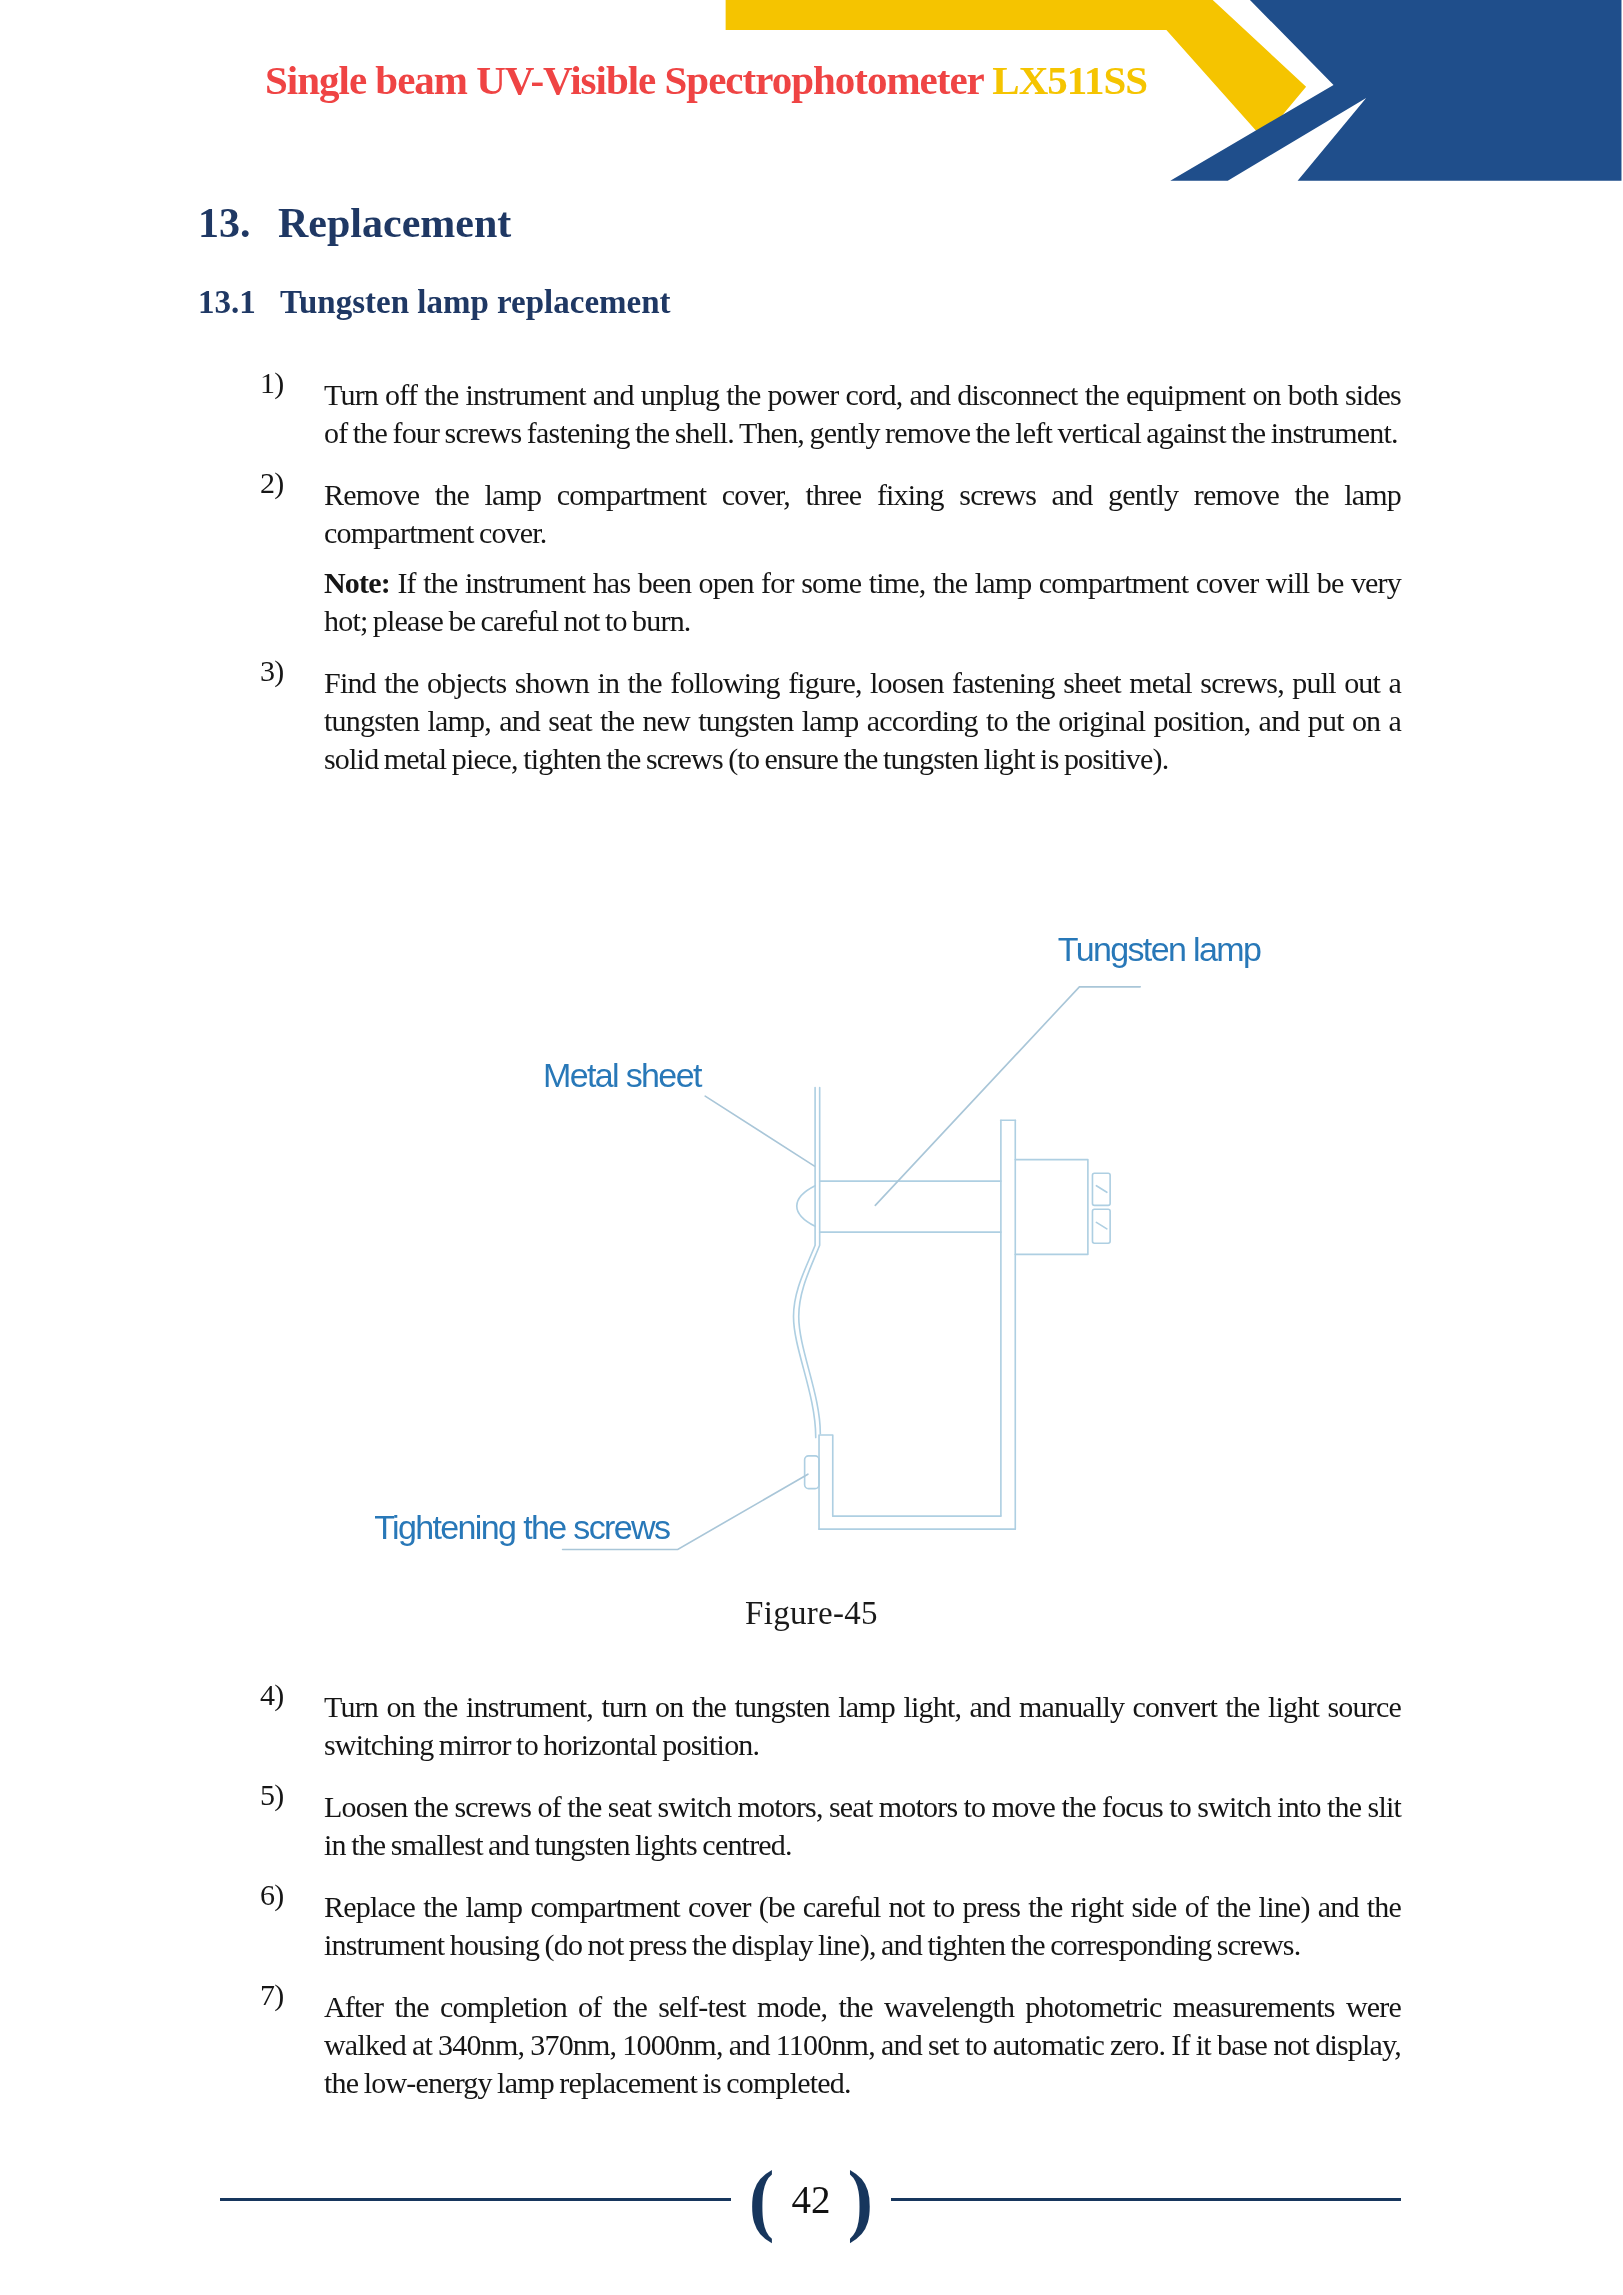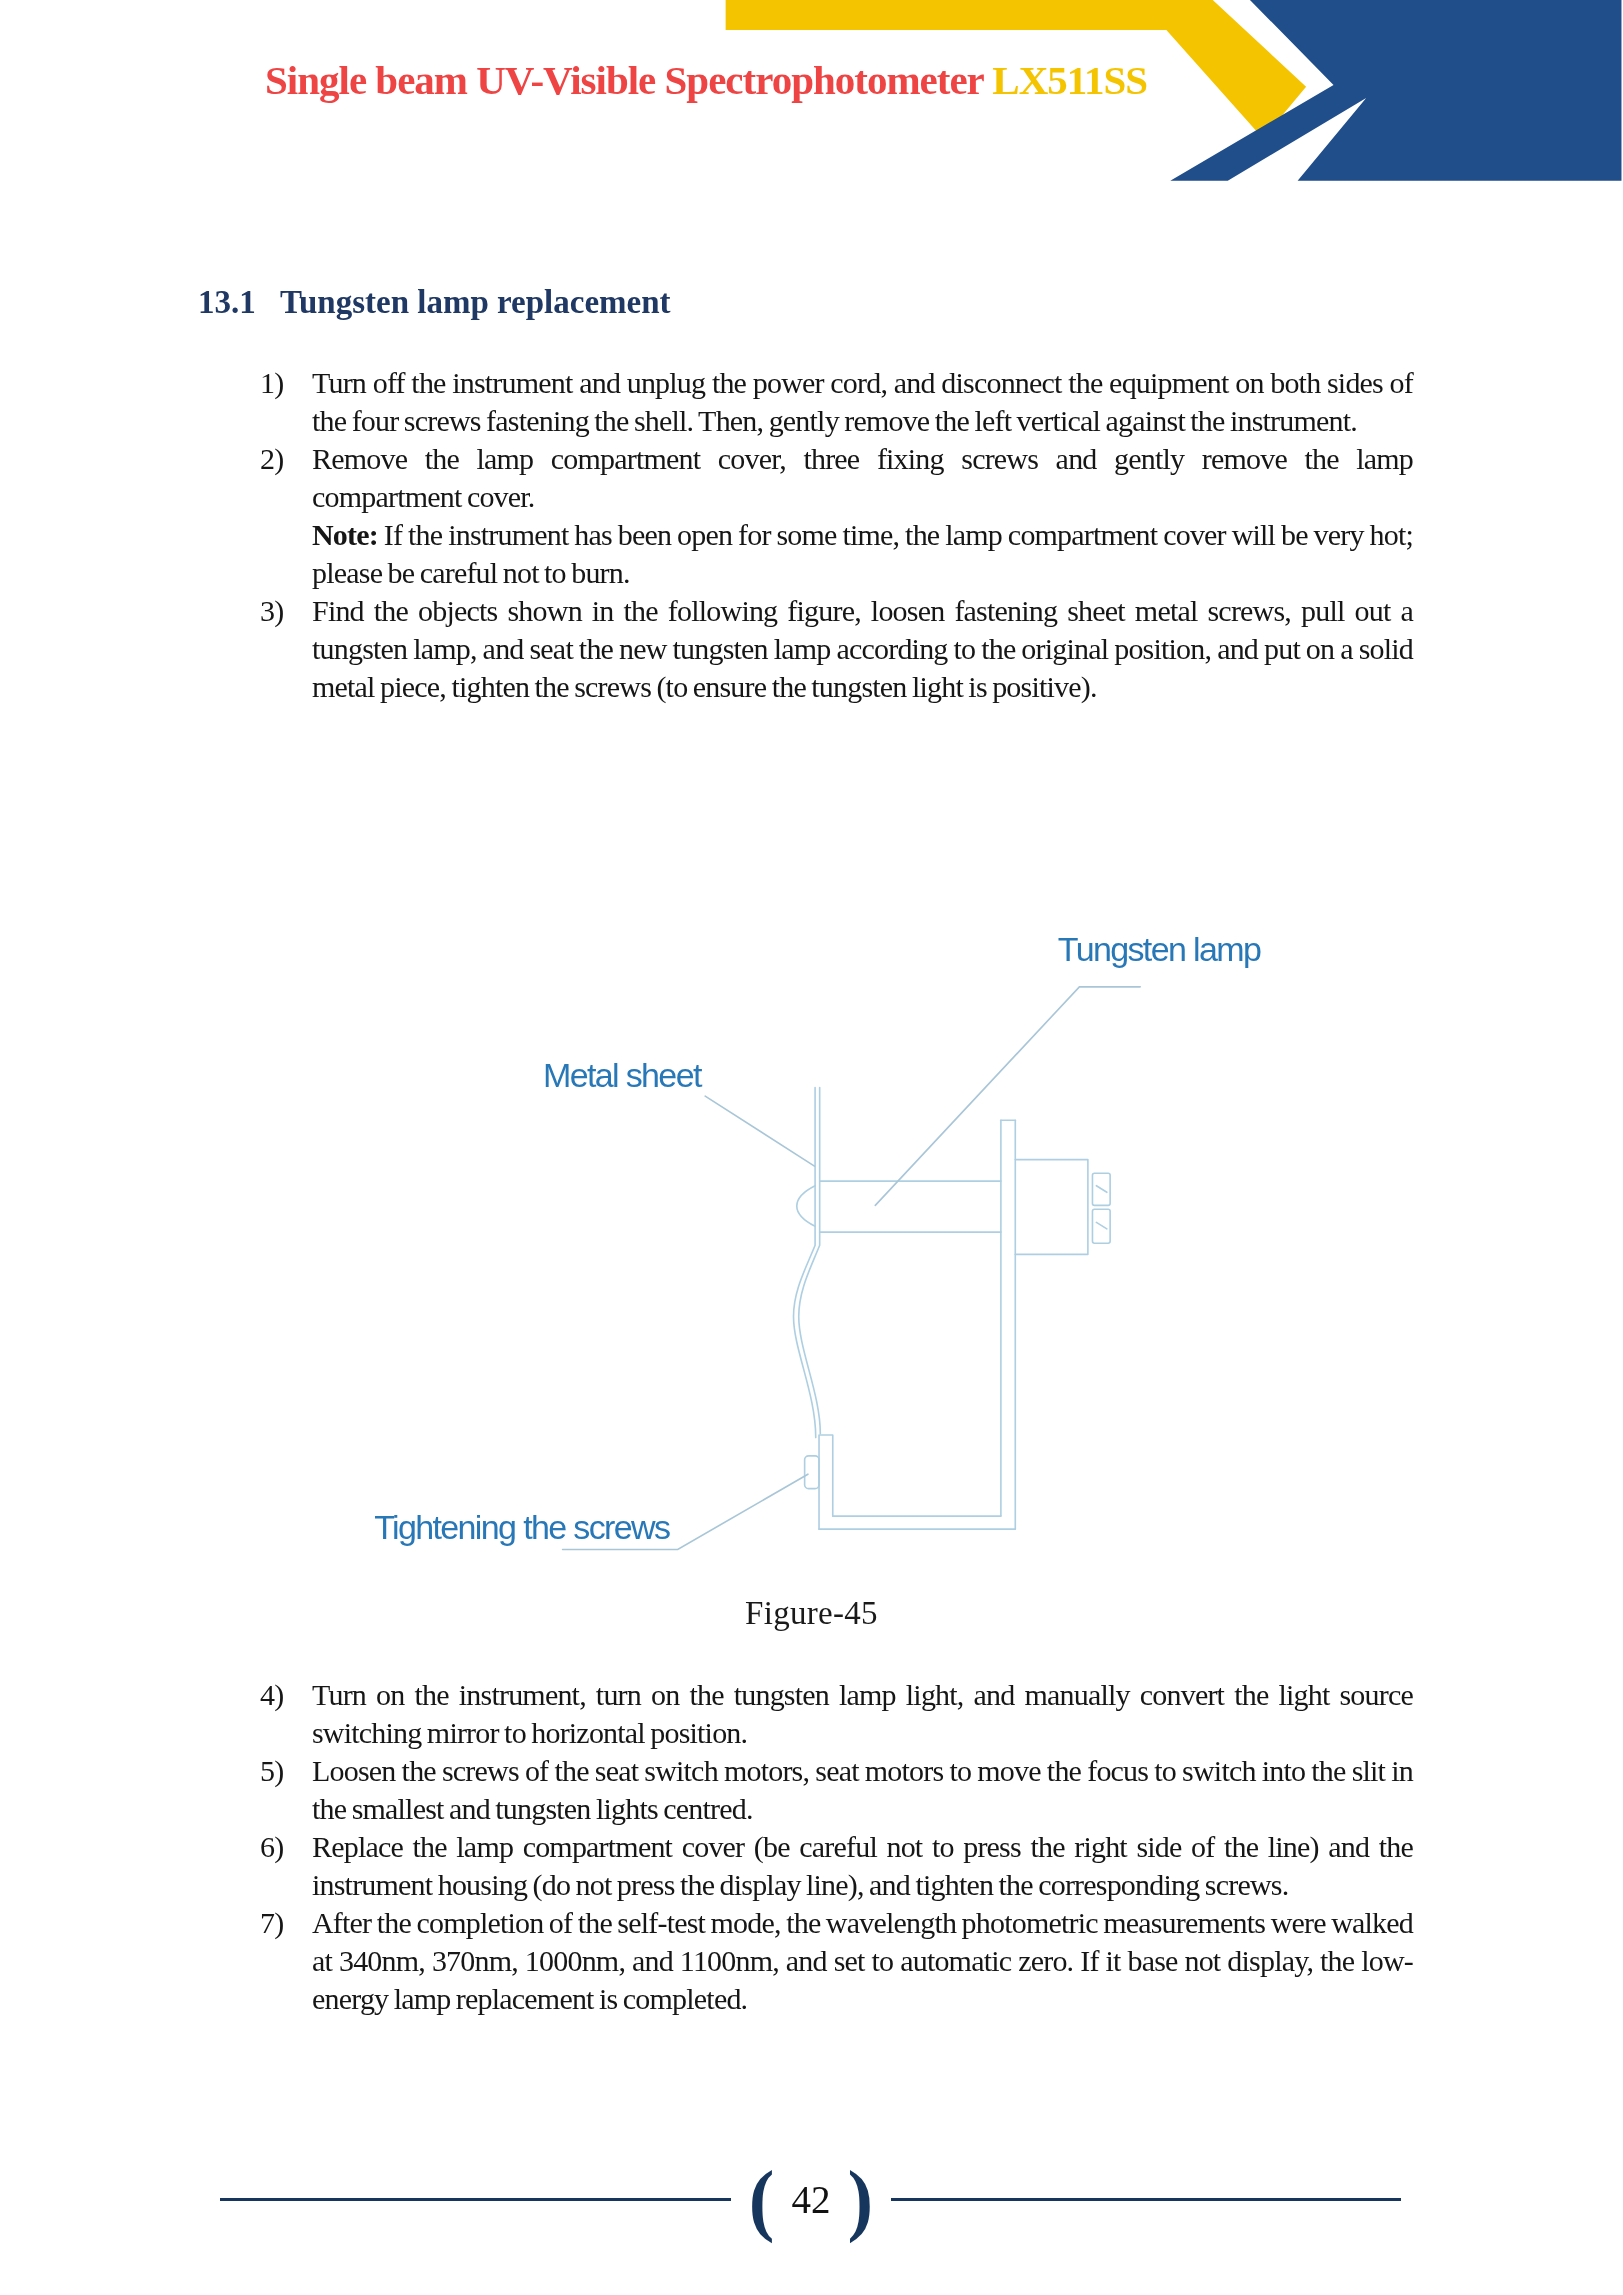--- a/index.html
+++ b/index.html
@@ -35,21 +35,21 @@
   .list{
     position:absolute;left:260px;width:1153px;
     font-size:30px;line-height:38px;
     letter-spacing:-0.8px;word-spacing:-1.3px;
   }
   .list-a{top:364px;}
   .list-b{top:1676px;}
   .item{display:flex;}
   .item .num{width:52px;flex:0 0 52px;}
   .item .body{flex:1;text-align:justify;}
-  .item p{margin:0;font-family:Liberation Serif, serif;}
+  .item p{margin:12px;font-family:Liberation Serif, serif;}
   
   .fig-svg{position:absolute;left:0;top:916px;pointer-events:none;}
   .fig-label{
     font-family:"Liberation Sans", sans-serif;
     font-size:52px;letter-spacing:-2.5px;
     fill:#2878B8;
   }
   .fig-caption{
     position:absolute;left:0;top:1595px;width:1623px;
     text-align:center;font-size:33px;font-weight:normal;color:#1a1a1a;
@@ -81,20 +81,24 @@
 
   <svg class="hdr-svg" width="1623" height="222" viewBox="0 0 2481 340">
     <polygon points="1109,0 1855,0 1998,133 1932,212 1784,46 1109,46" fill="#F5C400"></polygon>
     <polygon points="1912,0 2481,0 2481,277 1985,277 2090,150 1878,277 1790,277 2040,130" fill="#1F4E8B"></polygon>
   </svg>
 
   <div class="hdr-title">
     <span style="color:#ef4444">Single beam UV-Visible Spectrophotometer </span><span style="color:#F5C400">LX511SS</span>
   </div>
 
+  <div class="h1">
+    <span class="hnum">13.</span>
+    <span>Replacement</span>
+  </div>
   <div class="h2">
     <span class="hnum">13.1</span>
     <span>Tungsten lamp replacement</span>
   </div>
 
   <div class="list list-a">
 
     <div class="item">
       <div class="num">1)</div>
       <div class="body">

